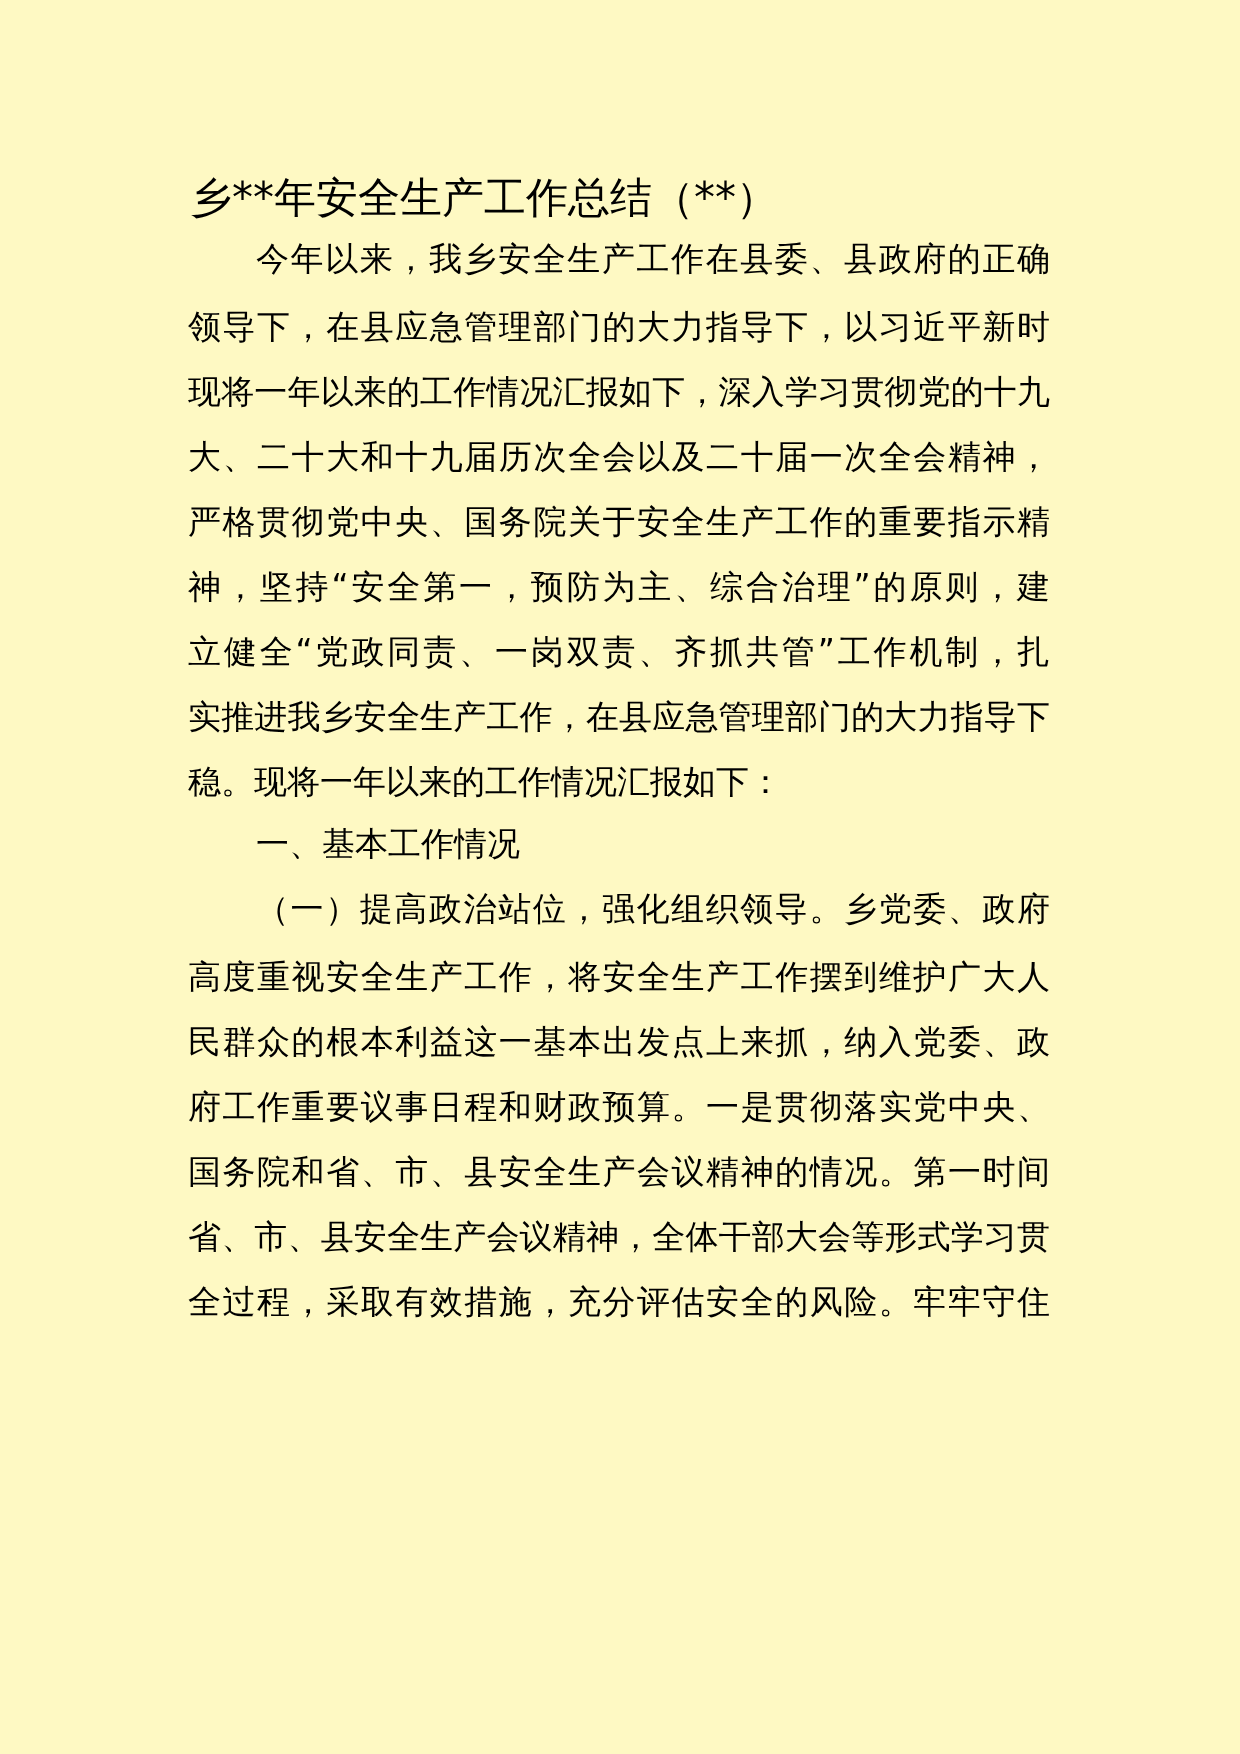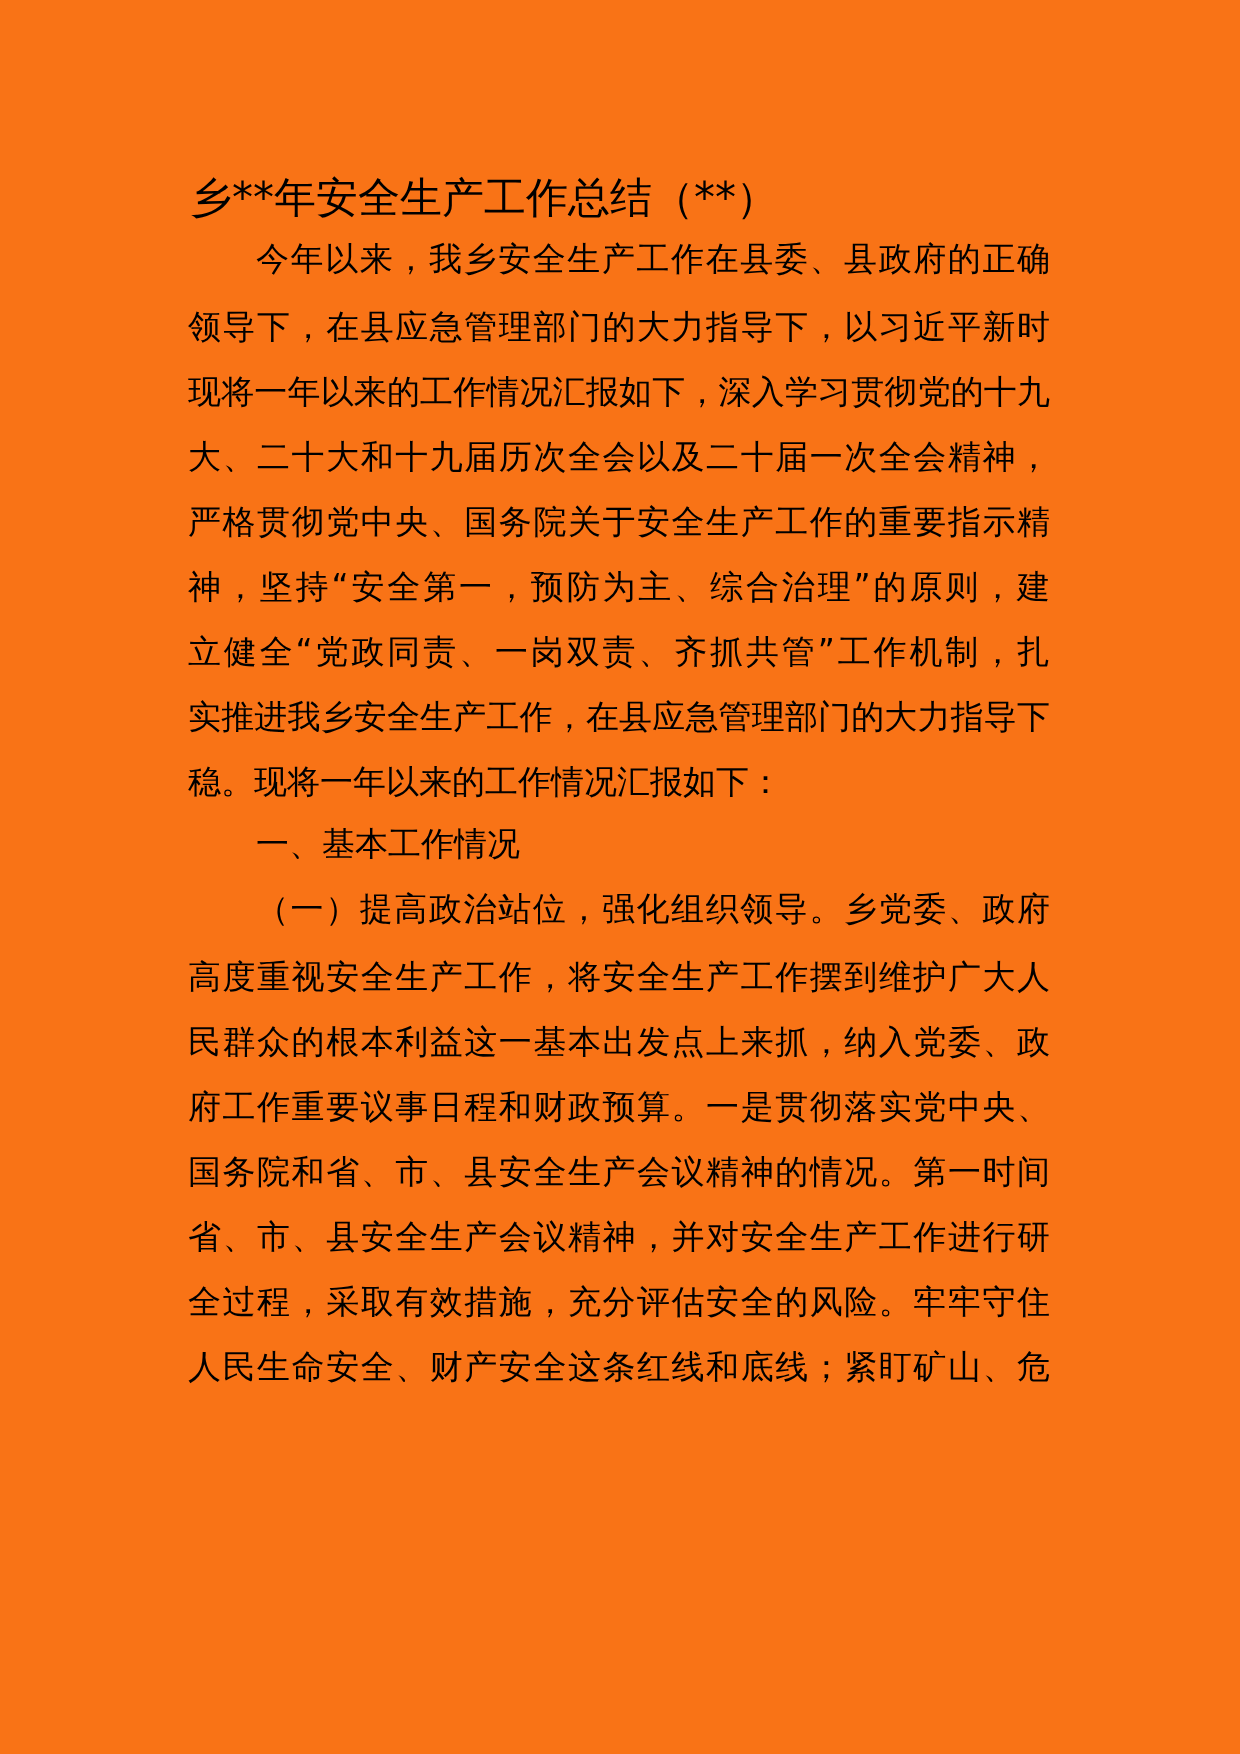--- a/index.html
+++ b/index.html
@@ -14,21 +14,21 @@
       overflow: hidden;
       font-family: "DejaVu Sans", "Liberation Sans", sans-serif;
       color: #000000;
     }
     .page {
       position: absolute;
       left: 0;
       top: 0;
       width: 1240px;
       height: 1754px;
-      background: #f97316;
+      background: #fef9c3;
     }
     .title {
       position: absolute;
       left: 190px;
       top: 170px;
       width: 640px;
       height: 56px;
       font-size: 42px;
       line-height: 56px;
       white-space: nowrap;
@@ -73,17 +73,16 @@
     <div class="line">神，坚持“安全第一，预防为主、综合治理”的原则，建</div>
     <div class="line">立健全“党政同责、一岗双责、齐抓共管”工作机制，扎</div>
     <div class="line">实推进我乡安全生产工作，在县应急管理部门的大力指导下</div>
     <div class="line short">稳。现将一年以来的工作情况汇报如下：</div>
     <div class="line short indent">一、基本工作情况</div>
     <div class="line indent">（一）提高政治站位，强化组织领导。乡党委、政府</div>
     <div class="line">高度重视安全生产工作，将安全生产工作摆到维护广大人</div>
     <div class="line">民群众的根本利益这一基本出发点上来抓，纳入党委、政</div>
     <div class="line">府工作重要议事日程和财政预算。一是贯彻落实党中央、</div>
     <div class="line">国务院和省、市、县安全生产会议精神的情况。第一时间</div>
-    <div class="line">省、市、县安全生产会议精神，并对安全生产工作进行研</div>
+    <div class="line">省、市、县安全生产会议精神，全体干部大会等形式学习贯</div>
     <div class="line">全过程，采取有效措施，充分评估安全的风险。牢牢守住</div>
-    <div class="line">人民生命安全、财产安全这条红线和底线；紧盯矿山、危</div>
   </div>
 </div>
 
 </body></html>

